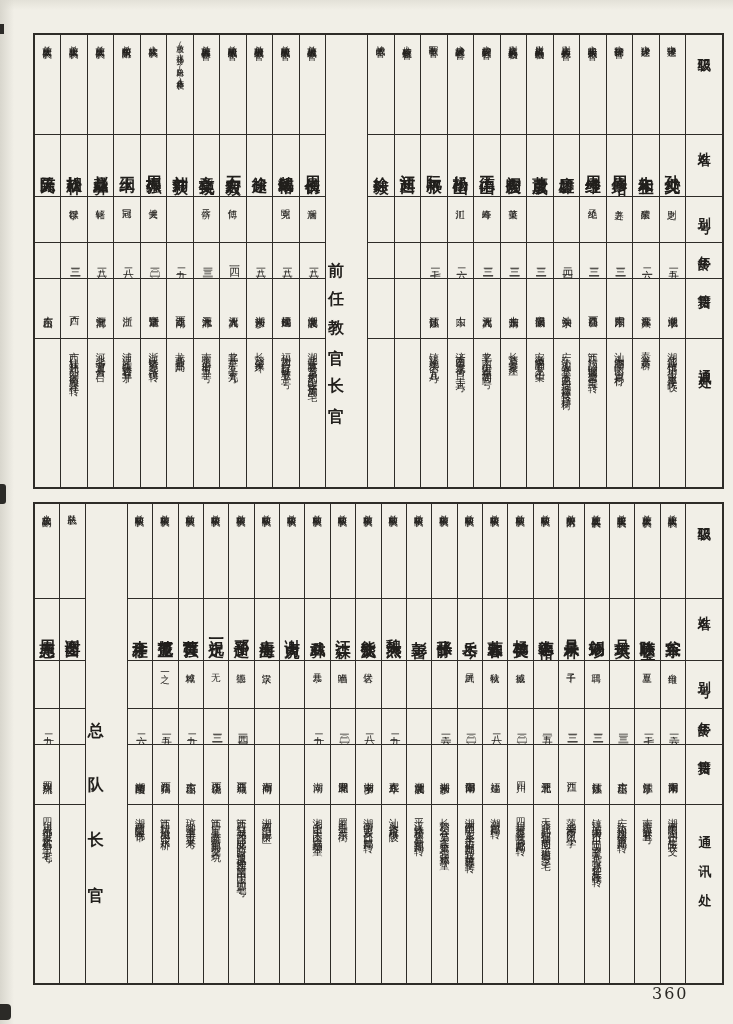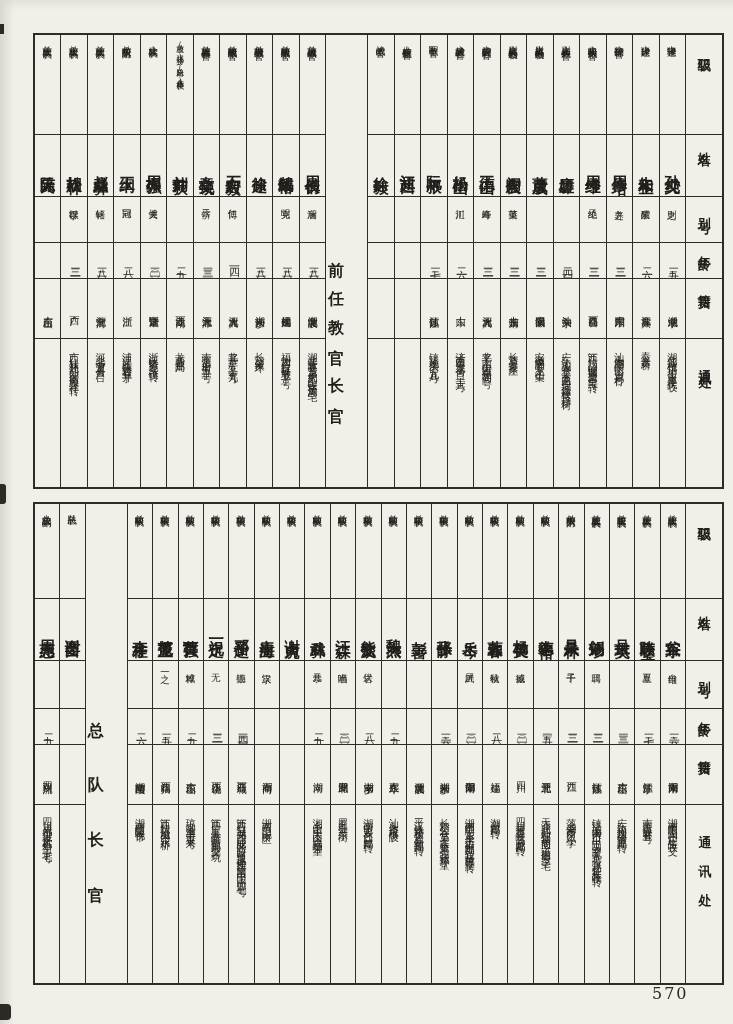--- a/index.html
+++ b/index.html
@@ -1060,17 +1060,17 @@
         <div class="cell f-origin">
           <span class="v">四川双流</span>
         </div>
         <div class="cell f-address">
           <span class="v">四川成都少城支机石街三十七号</span>
         </div>
       </div>
     </div>
 </div>
 
-<div class="page-number">570</div>
+<div class="page-number">360</div>
 
 <div class="artifact a1"></div>
 <div class="artifact a2"></div>
 <div class="artifact a3"></div>
 
 </body></html>

